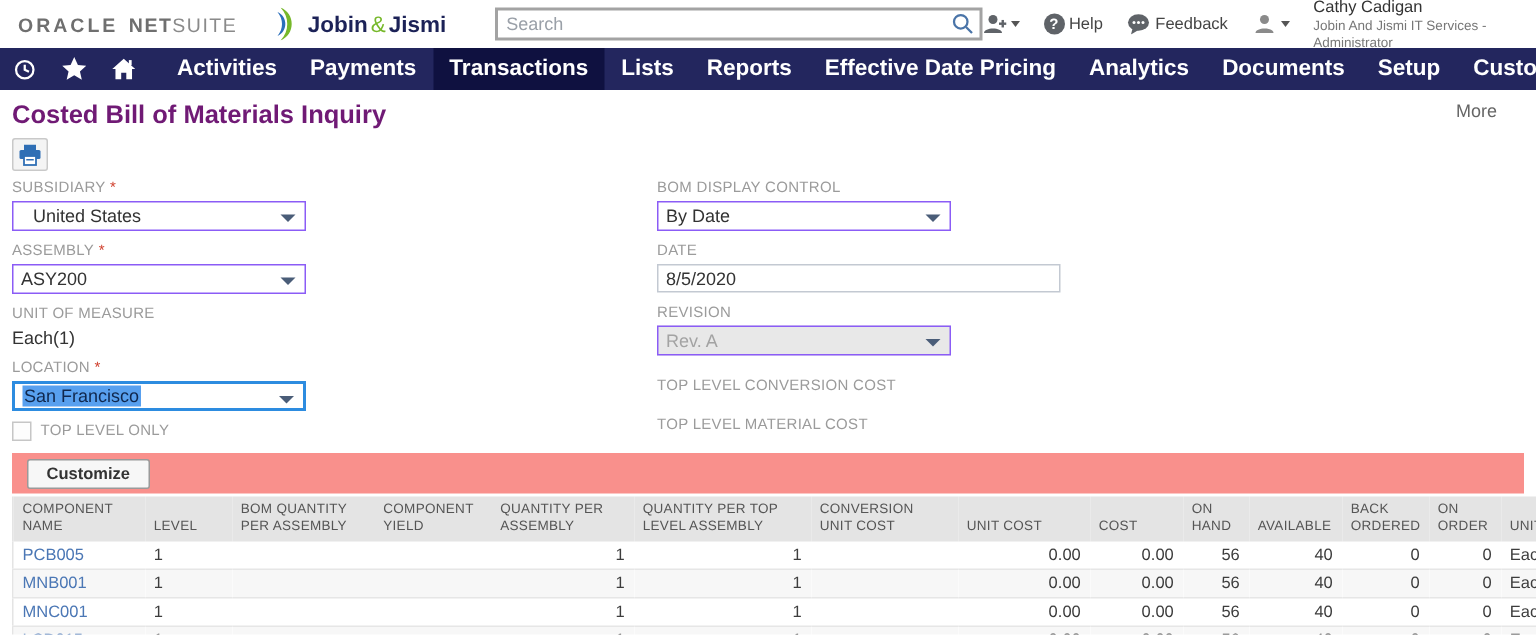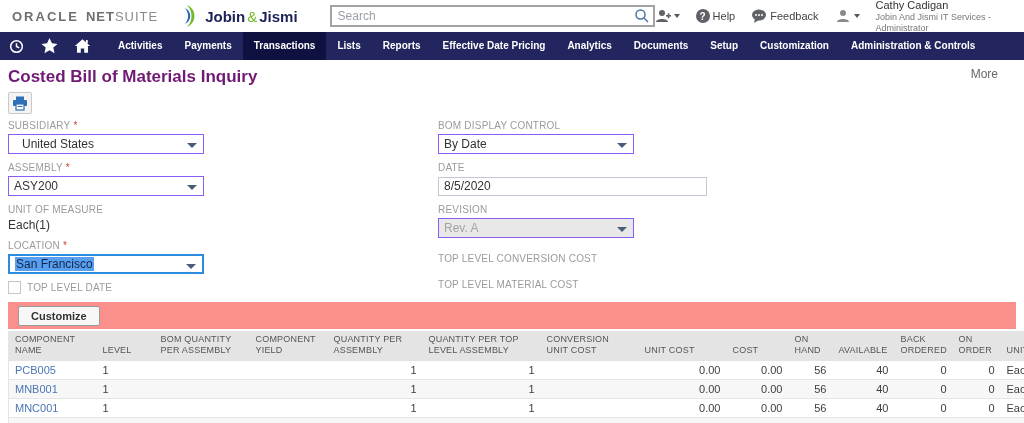--- a/index.html
+++ b/index.html
@@ -28,21 +28,21 @@
     font-weight:bold; display:inline-flex; align-items:center; justify-content:center; }
   .user-block { display:flex; flex-direction:column; line-height:1.2; cursor:pointer; }
   .user-name { font-size:11px; color:#333; }
   .user-role { font-size:9px; color:#777; }
 
   
   .navbar { height:28px; background:#23265e; display:flex; align-items:stretch; }
   .nav-icons { display:flex; align-items:center; gap:0; }
   .nav-ico { width:33px; display:flex; align-items:center; justify-content:center; height:28px; cursor:pointer; }
   .nav-menu { display:flex; align-items:stretch; margin-left:8px; }
-  .nav-item { color:#fff; font-size:10px; font-weight:bold; padding:0 11px; line-height:28px;
+  .nav-item { color:#fff; font-size:15px; font-weight:bold; padding:0 11px; line-height:28px;
     cursor:pointer; white-space:nowrap; }
   .nav-item.active { background:#0f1140; }
 
   
   .content { padding:0 8px; position:relative; }
   .title-row { display:flex; align-items:flex-start; margin-top:7px; }
   .page-title { font-size:17px; font-weight:bold; color:#701a75; }
   .more-link { margin-left:auto; font-size:12px; color:#666; margin-right:18px; cursor:pointer; }
   .print-btn { margin-top:5px; width:24px; height:22px; border:1px solid #c9c9c9; background:#f4f4f4;
     border-radius:2px; display:flex; align-items:center; justify-content:center; cursor:pointer; }
@@ -214,21 +214,21 @@
       <div class="plain-value">Each(1)</div>
 
       <div class="flabel"><span>LOCATION</span><span class="req">*</span></div>
       <div class="select focused">
         <span class="sel-highlight">San Francisco</span>
         <span class="sel-caret"></span>
       </div>
 
       <div class="cb-row">
         <span class="checkbox"></span>
-        <span class="cb-label">TOP LEVEL DATE</span>
+        <span class="cb-label">TOP LEVEL ONLY</span>
       </div>
     </div>
 
     <div class="col-right">
       <div class="flabel">BOM DISPLAY CONTROL</div>
       <div class="select">
         <span>By Date</span>
         <span class="sel-caret"></span>
       </div>
 

